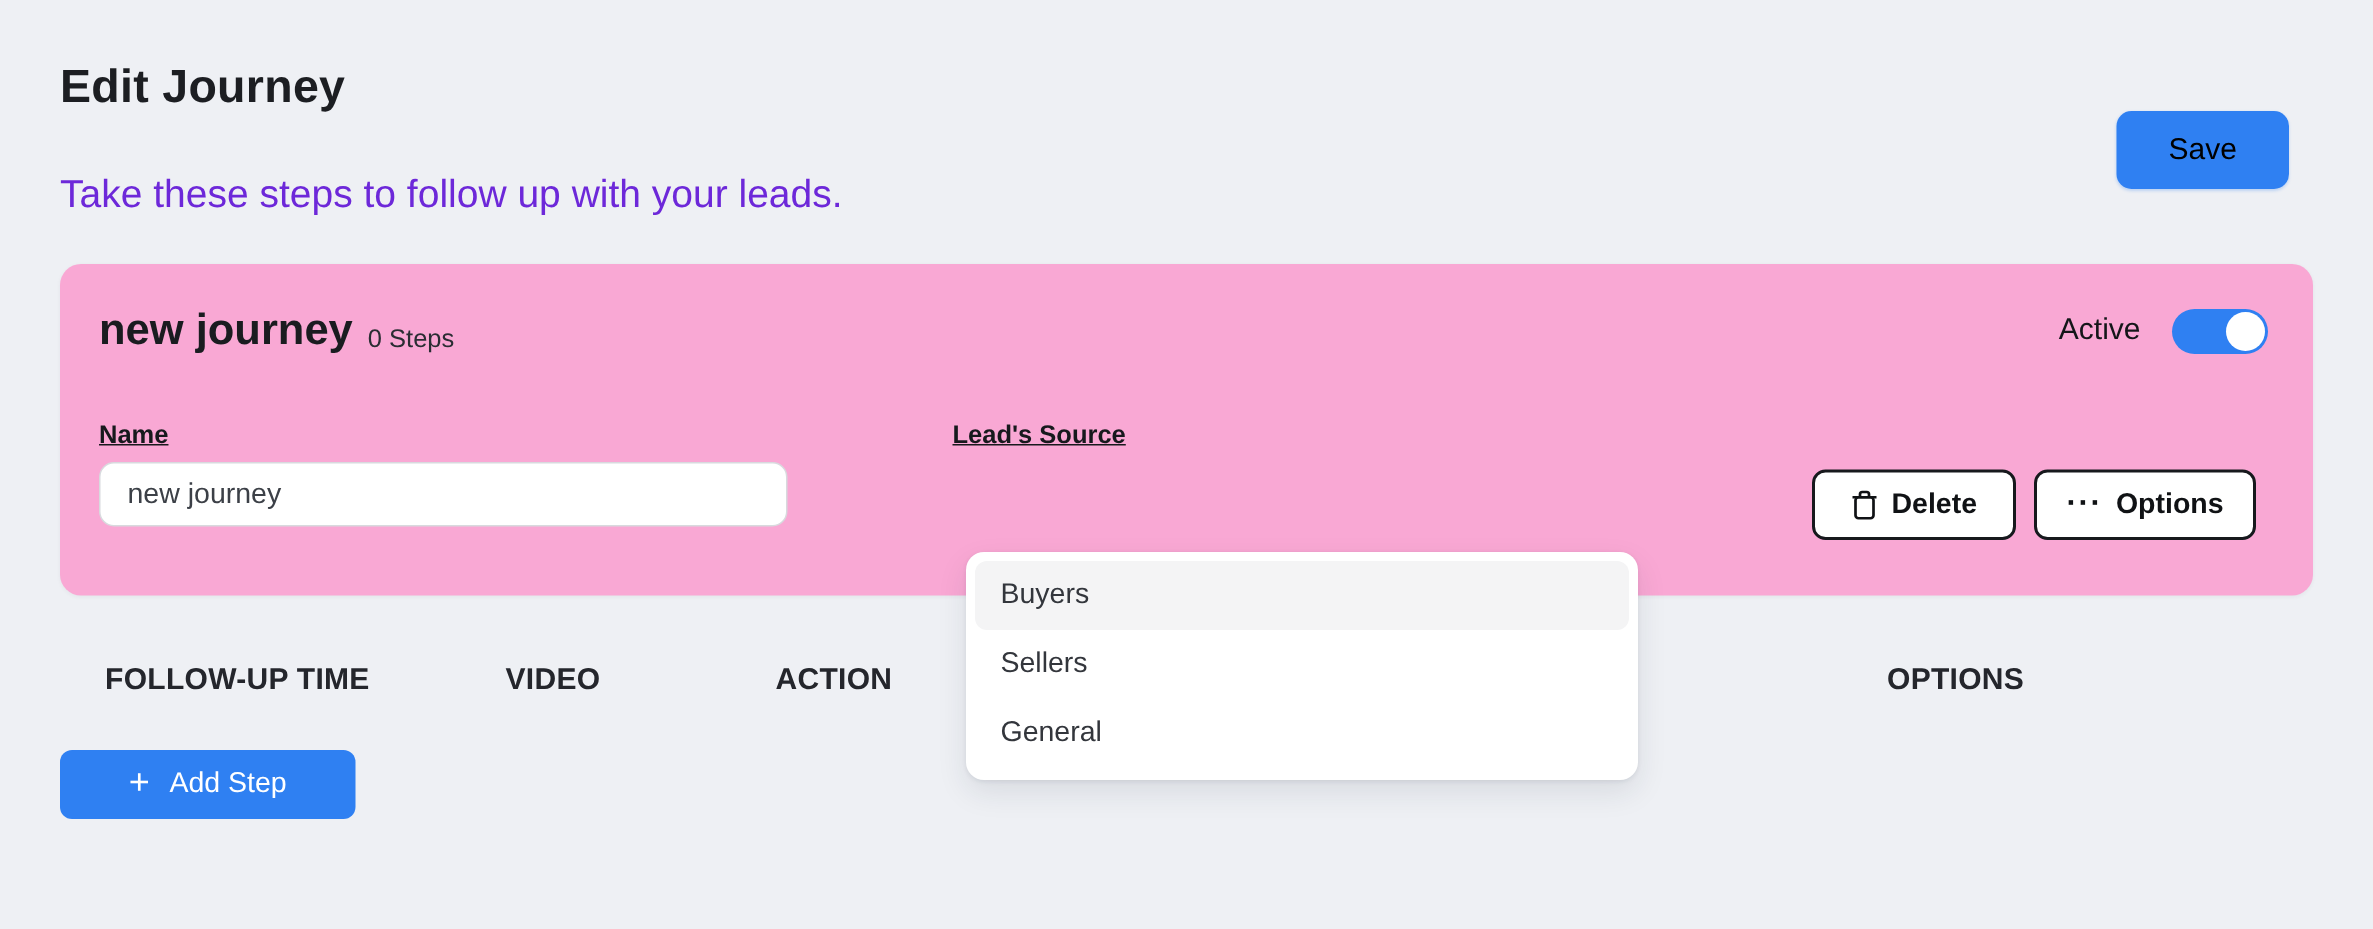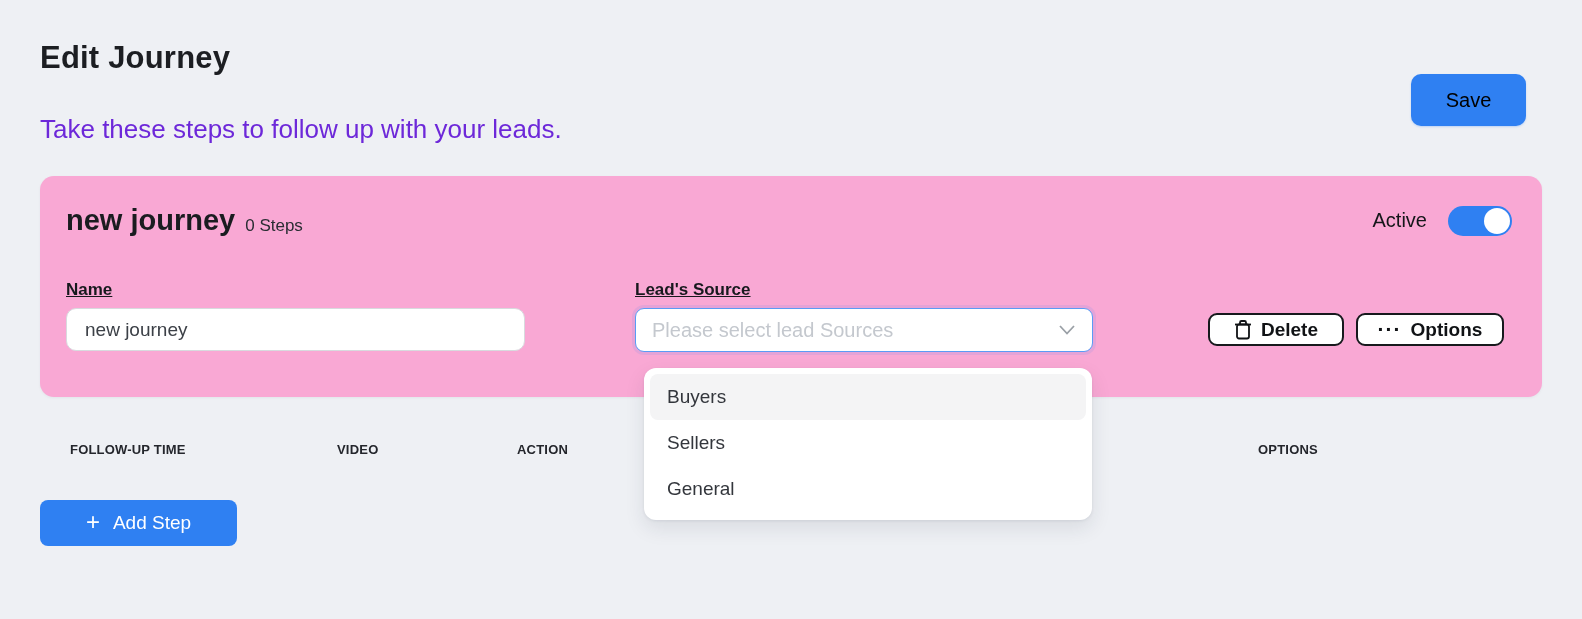--- a/index.html
+++ b/index.html
@@ -86,21 +86,21 @@
     background: #ffffff;
     display: flex; align-items: center;
     padding: 0 16px;
     cursor: pointer;
     box-shadow: 0 0 0 3px rgba(47,128,242,0.10);
   }
   .source-placeholder { font-size: 20px; color: #c4c8ce; }
   .chevron { margin-left: auto; display: flex; align-items: center; }
 
   .outline-btn {
-    position: absolute; top: 137px; height: 33px;
+    position: absolute; top: 137px; height: 47px;
     background: #ffffff; border: 2px solid #17191d; border-radius: 9px;
     display: flex; align-items: center; justify-content: center; gap: 9px;
     font-size: 19px; font-weight: 700; color: #101215;
     font-family: "Liberation Sans", sans-serif;
     cursor: pointer;
   }
   .delete-btn { left: 1168px; width: 136px; }
   .options-btn { left: 1316px; width: 148px; }
   .ellipsis-glyph { font-size: 21px; font-weight: 700; letter-spacing: 1px; margin-top: -2px; }
 
@@ -118,21 +118,21 @@
     display: flex; align-items: center;
     padding: 0 17px;
     font-size: 19px; color: #33363c;
     cursor: pointer;
   }
   .dropdown-item.highlighted { background: #f4f4f5; }
 
   
   .table-header {
     position: absolute; top: 442px;
-    font-size: 13px; font-weight: 700; color: #24262c;
+    font-size: 20px; font-weight: 700; color: #24262c;
     letter-spacing: 0.2px;
   }
   .col-followup { left: 70px; }
   .col-video   { left: 337px; }
   .col-action  { left: 517px; }
   .col-options { left: 1258px; }
 
   .add-step-btn {
     position: absolute; left: 40px; top: 500px;
     width: 197px; height: 46px;
@@ -167,28 +167,20 @@
     </div>
   </div>
 
   <div class="name-group">
     <div class="field-label">Name</div>
     <input class="name-input" type="text" value="new journey" style="">
   </div>
 
   <div class="source-group">
     <div class="field-label">Lead's Source</div>
-    <div class="source-select">
-      <span class="source-placeholder">Please select lead Sources</span>
-      <span class="chevron">
-        <svg width="18" height="12" viewBox="0 0 18 12" fill="none">
-          <polyline points="2,2 9,9.5 16,2" stroke="#9aa0a6" stroke-width="1.8" fill="none"></polyline>
-        </svg>
-      </span>
-    </div>
   </div>
 
   <button class="outline-btn delete-btn">
     <span>
       <svg width="18" height="21" viewBox="0 0 18 21" fill="none" stroke="#101215" stroke-width="1.8">
         <rect x="3" y="5.5" width="12" height="14" rx="2"></rect>
         <line x1="1" y1="5.5" x2="17" y2="5.5"></line>
         <path d="M6 5.5 V3.5 a1.5 1.5 0 0 1 1.5 -1.5 h3 a1.5 1.5 0 0 1 1.5 1.5 V5.5"></path>
       </svg>
     </span>

